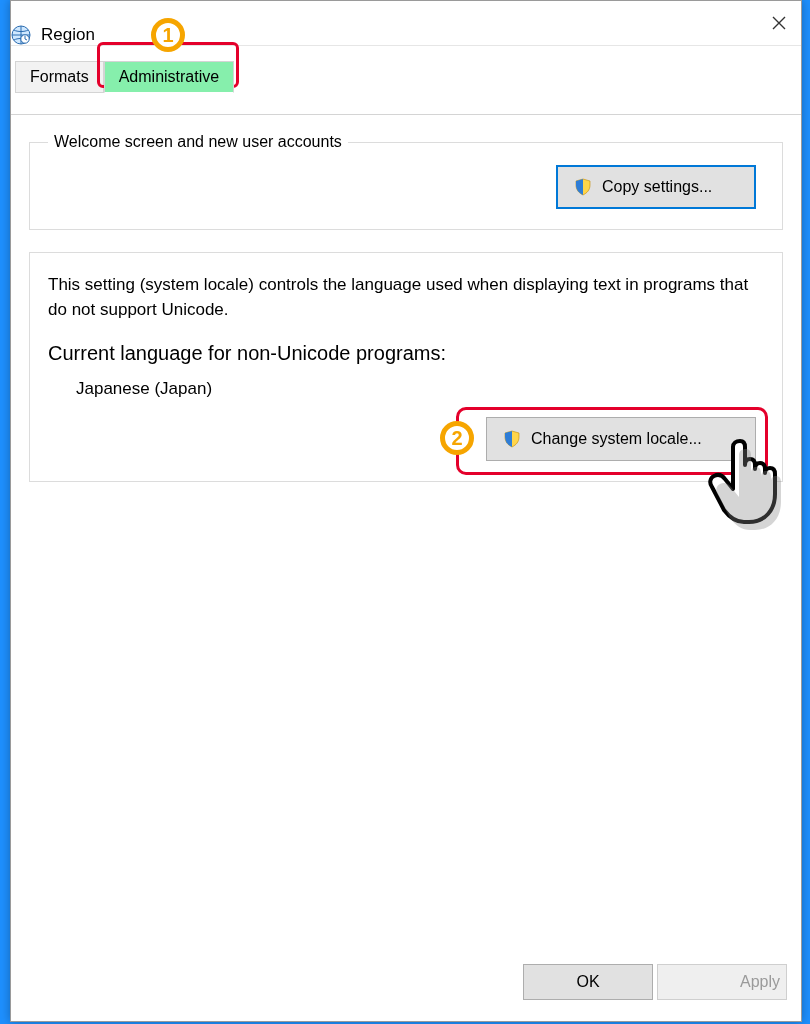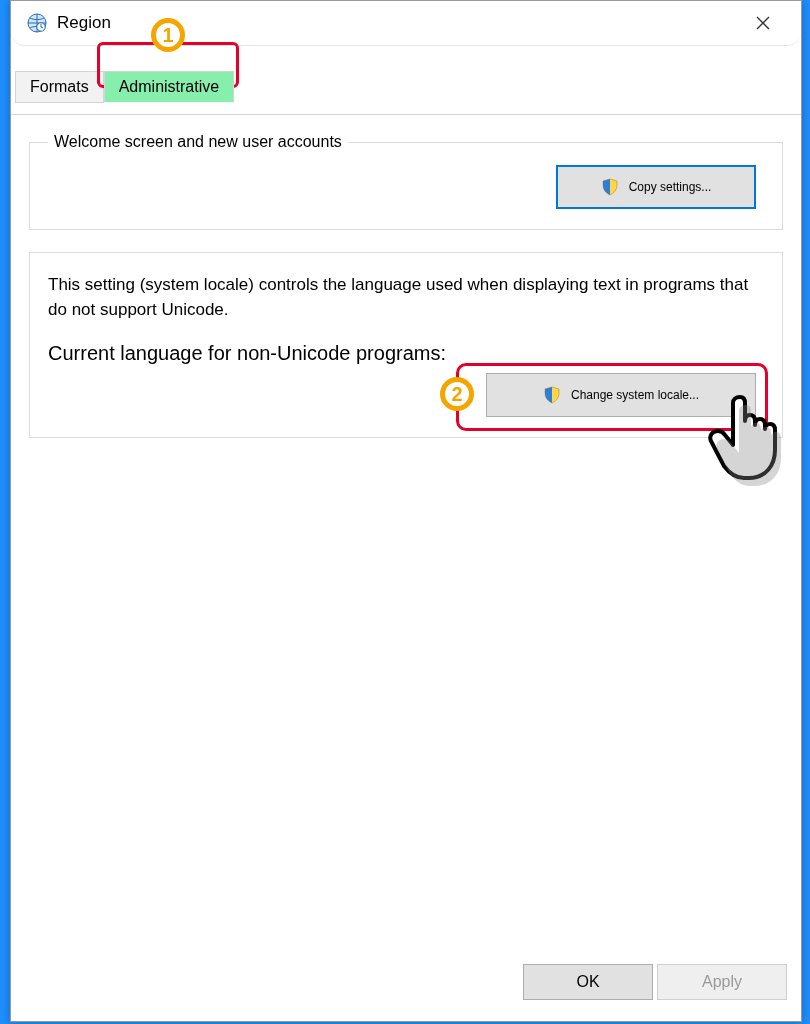--- a/index.html
+++ b/index.html
@@ -21,25 +21,24 @@
     height: 1020px;
     background: #ffffff;
     border: 1px solid #9a9a9a;
     box-shadow: 0 0 10px rgba(0,0,0,0.3);
     display: flex;
     flex-direction: column;
   }
   .titlebar {
     height: 44px;
     display: flex;
-    align-items: center;
-    padding: 0 16px;
+    align-items: flex-end;
+    padding: 0 0;
     background: #ffffff;
     border-bottom: 1px solid #e6e6e6;
-    border-radius: 14px;
   }
   .titlebar .icon {
     width: 20px;
     height: 20px;
     margin-right: 10px;
     display: inline-flex;
     align-items: center;
     justify-content: center;
   }
   .titlebar .title {
@@ -63,21 +62,21 @@
     background: #fff;
     padding: 0 4px;
     position: relative;
   }
   .tab {
     padding: 6px 14px 6px 14px;
     font-size: 16px;
     color: #000;
     border: 1px solid transparent;
     position: relative;
-    top: 19px;
+    top: 9px;
     cursor: pointer;
   }
   .tab.inactive {
     background: #f2f2f2;
     border: 1px solid #d4d4d4;
     border-bottom: 1px solid #d4d4d4;
   }
   .tab.active {
     background: #86efac;
     border: 1px solid #d4d4d4;
@@ -135,24 +134,24 @@
     display: flex;
     justify-content: flex-end;
     padding-right: 8px;
   }
   .winbtn {
     min-width: 200px;
     height: 44px;
     padding: 0 16px;
     background: #e1e1e1;
     border: 1px solid #adadad;
-    font-size: 12px;
+    font-size: 16px;
     display: inline-flex;
     align-items: center;
-    justify-content: center;
+    justify-content: flex-start;
     gap: 10px;
     cursor: pointer;
   }
   .winbtn.primary-outline {
     border: 2px solid #0078d7;
   }
   .shield {
     width: 18px;
     height: 18px;
     display: inline-block;
@@ -181,20 +180,21 @@
     background: #e1e1e1;
     border: 1px solid #adadad;
     font-size: 16px;
     cursor: pointer;
   }
   .footbtn.disabled {
     color: #9a9a9a;
     border-color: #cfcfcf;
     background: #efefef;
     cursor: default;
+    text-align: right;
   }
   .change-locale-wrap {
     position: relative;
     display: flex;
     justify-content: flex-end;
     padding-right: 8px;
   }
   .cursor-hand {
     position: absolute;
     right: -26px;
@@ -258,20 +258,21 @@
             </svg>
           </span>
           <span>Copy settings...</span>
         </button>
       </div>
     </fieldset>
 
     <fieldset class="group">
       <p>This setting (system locale) controls the language used when displaying text in programs that do not support Unicode.</p>
       <div class="current-label">Current language for non-Unicode programs:</div>
+      <div class="current-value">Japanese (Japan)</div>
 
       <div class="change-locale-wrap">
         <button class="winbtn" style="min-width:270px;">
           <span class="shield">
             <svg viewBox="0 0 18 18" width="18" height="18">
               <path d="M9 1l7 2v4c0 5-3 8-7 10C5 15 2 12 2 7V3l7-2z" fill="#ffd54a" stroke="#c48900" stroke-width="0.6"></path>
               <path d="M9 1v16C5 15 2 12 2 7V3l7-2z" fill="#2e7dd7"></path>
             </svg>
           </span>
           <span>Change system locale...</span>

